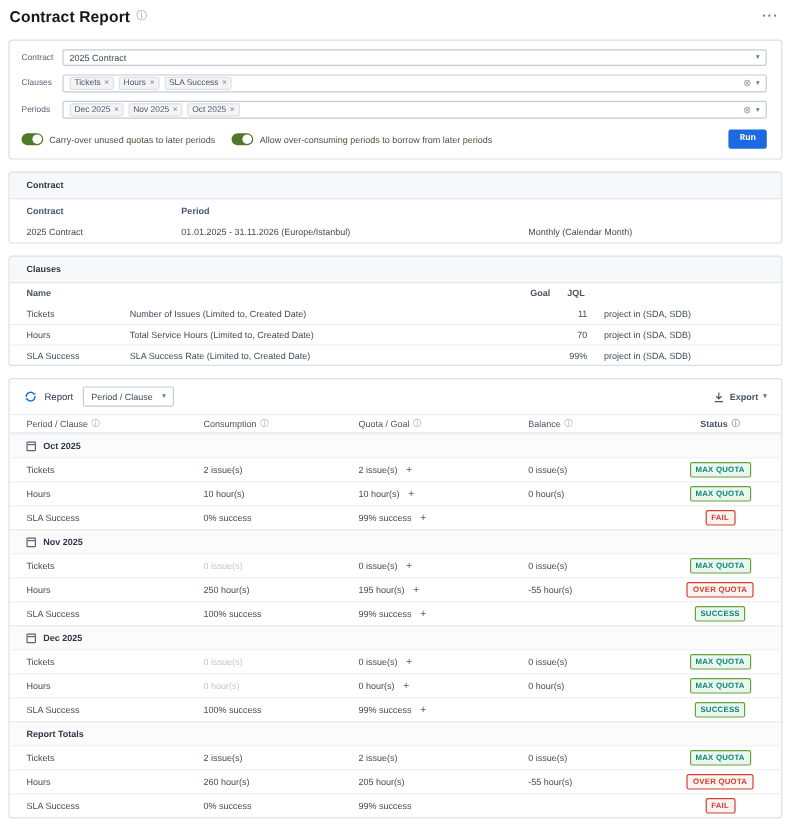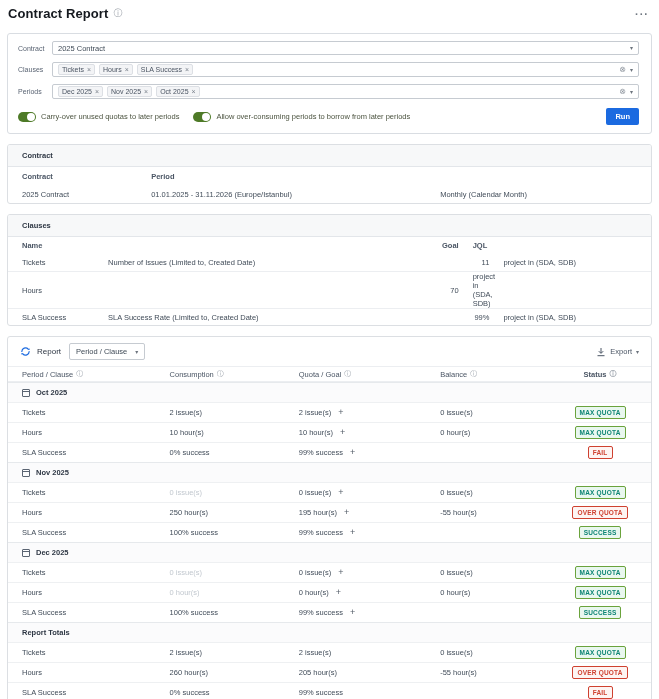--- a/index.html
+++ b/index.html
@@ -22,39 +22,39 @@
   .chips { display:flex; gap:4px; flex:1; }
   .chip { background:#f3f4f6; border:1px solid #dcdfe4; border-radius:2px; font-size:7px; color:#4a5462; padding:1px 3px; display:flex; align-items:center; gap:3px; }
   .chip .x { color:#7a828c; font-size:7px; cursor:pointer; }
   .clear { color:#8d949d; font-size:8px; line-height:1; cursor:pointer; }
   .chev { color:#6d747e; font-size:6px; line-height:1; cursor:pointer; }
 
   .trow { display:flex; align-items:center; padding-left:4px; margin-top:9px; }
   .toggle { width:18px; height:10px; border-radius:5px; background:#4e7a27; position:relative; flex:none; cursor:pointer; }
   .toggle .knob { position:absolute; right:1px; top:1px; width:8px; height:8px; border-radius:50%; background:#fff; }
   .tlabel { font-size:7.5px; color:#4c5440; margin:0 14px 0 5px; }
-  .runbtn { margin-left:auto; background:#1b6ae0; color:#fff; border:none; border-radius:2px; font-size:7.5px; font-weight:bold; padding:4px 9px; cursor:pointer; font-family:Liberation Sans, sans-serif; }
+  .runbtn { margin-left:auto; background:#1b6ae0; color:#fff; border:none; border-radius:2px; font-size:7.5px; font-weight:bold; padding:4px 9px; cursor:pointer; font-family:Liberation Mono, monospace; }
 
   
   .panel { margin:10px 7px 0 7px; border:1px solid #dcdfe3; border-radius:3px; background:#fff; overflow:hidden; }
   .phead { background:#f7f8f9; border-bottom:1px solid #e3e6ea; font-size:7.5px; font-weight:bold; color:#2e3744; padding:6px 14px; }
   .grow { border-top:1px solid #eceef1; }
   .grow:first-of-type { border-top:none; }
   .cgrid { display:grid; grid-template-columns:21% 47% 32%; padding:0 14px; align-items:center; min-height:18px; }
   .lgrid { display:grid; grid-template-columns:14% 57% 5% 24%; padding:0 14px; align-items:center; min-height:17px; }
   .lgrid .goal { text-align:right; }
   .lgrid .jql { padding-left:14px; }
   .thead { color:#4a5564; font-size:7.5px; font-weight:bold; }
   .tcell { font-size:7.5px; color:#414c59; }
 
   
   .rbar { display:flex; align-items:center; padding:6px 12px 6px 12px; border-bottom:1px solid #eceef1; }
   .rtitle { font-size:8px; font-weight:normal; color:#2e3744; margin:0 8px 0 6px; }
   .rsel { border:1px solid #c6cbd1; border-radius:2px; display:flex; align-items:center; gap:8px; padding:3px 6px; font-size:7.5px; color:#3f4a56; cursor:pointer; }
-  .export { margin-left:auto; display:flex; align-items:center; gap:4px; color:#4a5564; font-size:7.5px; cursor:pointer; }
+  .export { margin-left:auto; display:flex; align-items:center; gap:4px; color:#4a5564; font-size:7.5px; cursor:pointer;font-weight:bold; }
   .rgrid { display:grid; grid-template-columns:24% 21% 23% 20% 12%; padding:0 14px; align-items:center; }
   .rhead { min-height:15px; border-bottom:1px solid #eceef1; }
   .rhead .hc { font-size:7.5px; color:#4a5564; display:flex; align-items:center; gap:3px; }
   .iicon { color:#9aa1aa; font-size:7px; }
   .rrow { min-height:20px; border-top:1px solid #eef0f2; }
   .rrow:first-child { border-top:none; }
   .rsec { border-top:1px solid #e6e9ec; background:#fbfbfc; display:flex; align-items:center; gap:6px; padding:5px 14px; }
   .rsec .sectitle { font-size:7.5px; font-weight:bold; color:#2e3744; }
   .cal { width:8px; height:8px; border:1px solid #5a6472; border-radius:1px; position:relative; flex:none; }
   .cal::before { content:""; position:absolute; left:0; right:0; top:1.5px; height:1px; background:#5a6472; }
@@ -165,20 +165,21 @@
       </div>
     <div id="clauses-rows">
         <div class="lgrid grow">
           <div class="tcell">Tickets</div>
           <div class="tcell">Number of Issues (Limited to, Created Date)</div>
           <div class="tcell goal">11</div>
           <div class="tcell jql">project in (SDA, SDB)</div>
         </div>
         <div class="lgrid grow">
           <div class="tcell">Hours</div>
+          <div class="tcell">Total Service Hours (Limited to, Created Date)</div>
           <div class="tcell goal">70</div>
           <div class="tcell jql">project in (SDA, SDB)</div>
         </div>
         <div class="lgrid grow">
           <div class="tcell">SLA Success</div>
           <div class="tcell">SLA Success Rate (Limited to, Created Date)</div>
           <div class="tcell goal">99%</div>
           <div class="tcell jql">project in (SDA, SDB)</div>
         </div>
       </div>

